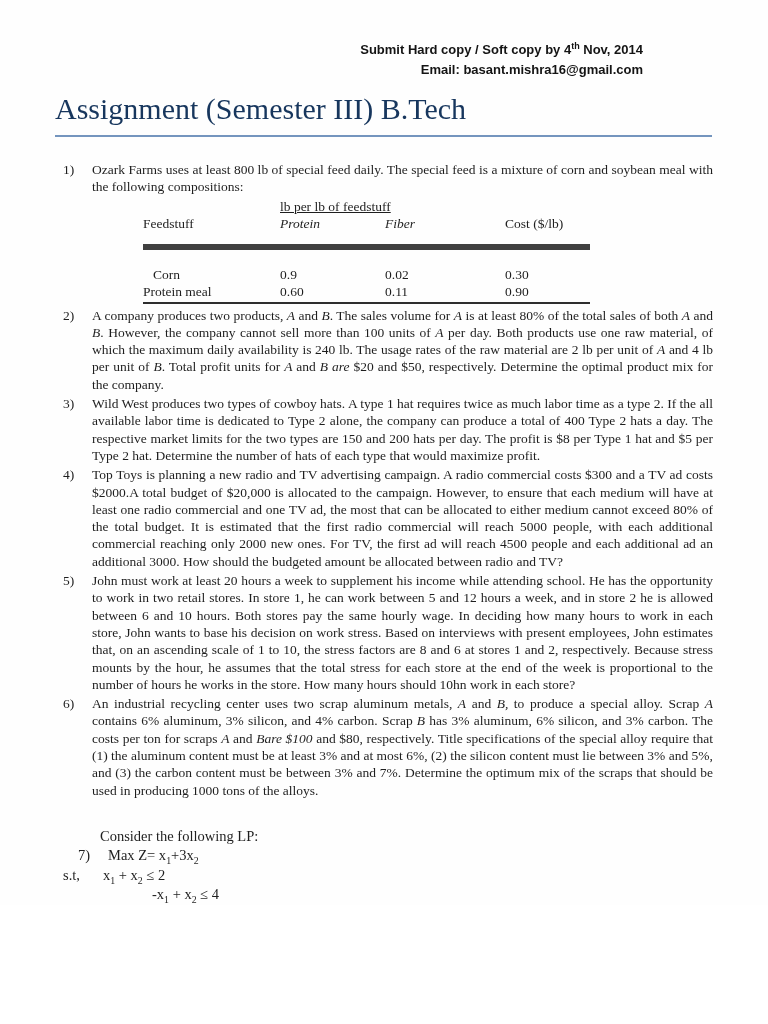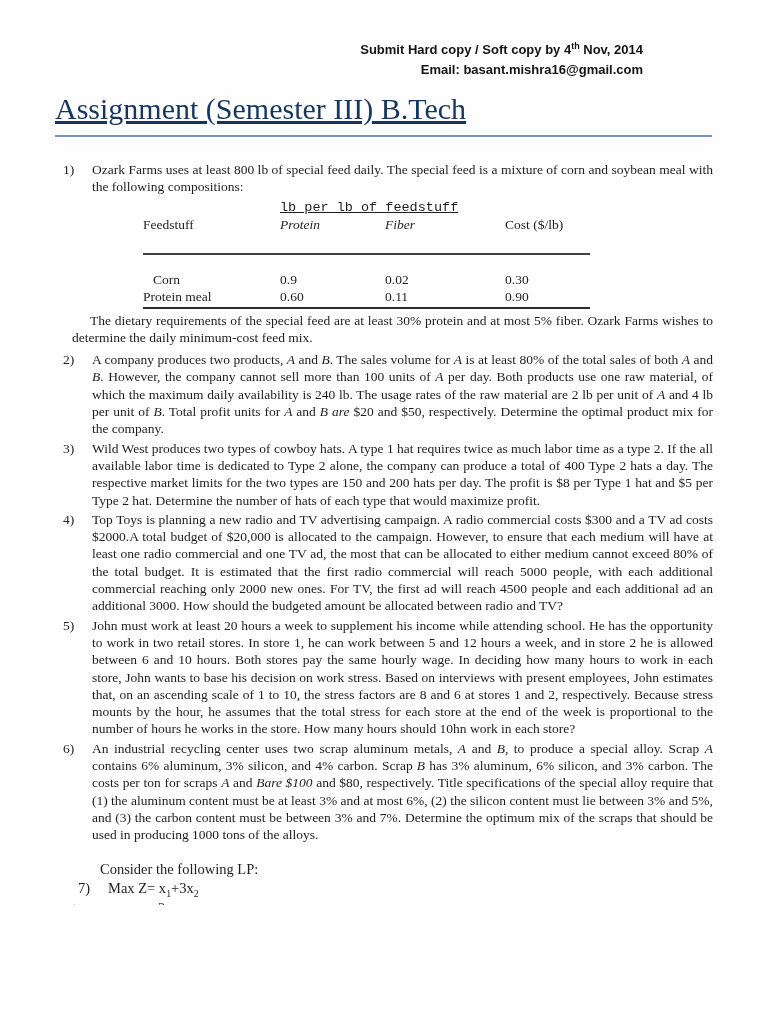--- a/index.html
+++ b/index.html
@@ -29,21 +29,20 @@
 
   
   .doc-title {
     position:absolute; left:55px; top:92px;
     width:657px;
     font-size:30px;
     color:#17365D;
     padding-bottom:9px;
     border-bottom:2px solid #7495BE;
     white-space:nowrap;
-    text-decoration:underline;
   }
 
   
   .content {
     position:absolute; left:63px; top:159px;
     width:650px;
     font-size:13.5px; line-height:17.3px;
     color:#1e1e1e;
   }
   .problem { display:flex; margin-top:2px; }
@@ -57,38 +56,38 @@
     margin-left:80px;
     width:447px;
     margin-top:2px;
     margin-bottom:3px;
   }
   .ft-grid {
     display:grid;
     grid-template-columns:137px 105px 120px 1fr;
   }
   .ft-span-row { margin-left:137px; line-height:17px; }
-  .ft-span-row span { text-decoration:underline;font-family:Liberation Mono, monospace; }
-  .ft-headrow { border-bottom:2px solid #404040; padding-bottom:20px; line-height:17px; }
+  .ft-span-row span { text-decoration:underline; }
+  .ft-headrow { border-bottom:6px solid #404040; padding-bottom:12px; line-height:17px; }
   .col-italic { font-style:italic; }
   .ft-bodywrap { border-bottom:2px solid #2e2e2e; padding-top:16px; padding-bottom:2px; }
   .ft-bodyrow { line-height:17px; }
   .cell-indent { padding-left:10px; }
 
   
   .dietary {
     margin-left:9px;
     margin-top:3px;
     margin-bottom:5px;
     text-indent:18px;
     text-align:justify;
   }
 
   
-  .lp-intro { margin-left:37px; margin-top:16px; line-height:19.5px; font-size:14.5px; }
+  .lp-intro { margin-left:37px; margin-top:28px; line-height:19.5px; font-size:14.5px; }
   .lp-obj { display:flex; font-size:14.5px; line-height:19.5px; }
   .lp-obj .lp-num { flex:none; margin-left:15px; width:30px; }
   .lp-st { font-size:14.5px; line-height:19.5px; }
   .lp-st-label { display:inline-block; width:40px; }
   .lp-cons { margin-left:89px; font-size:14.5px; line-height:19.5px; }
 
   
   .footer-rule {
     position:absolute; left:50px; top:938px;
     width:670px;
@@ -144,21 +143,20 @@
         </div>
         <div class="ft-grid ft-bodyrow">
           <span>Protein meal</span>
           <span>0.60</span>
           <span>0.11</span>
           <span>0.90</span>
         </div>
       </div>
     </div>
 
-    <div class="dietary">The dietary requirements of the special feed are at least 30% protein and at most 5% fiber. Ozark Farms wishes to determine the daily minimum-cost feed mix.</div>
 
     <div class="problem">
       <span class="pnum">2)</span>
       <span class="ptext"><span>A company produces two products, </span><span class="it">A</span><span> and </span><span class="it">B</span><span>. The sales volume for </span><span class="it">A</span><span> is at least 80% of the total sales of both </span><span class="it">A</span><span> and </span><span class="it">B</span><span>. However, the company cannot sell more than 100 units of </span><span class="it">A</span><span> per day. Both products use one raw material, of which the maximum daily availability is 240 lb. The usage rates of the raw material are 2 lb per unit of </span><span class="it">A</span><span> and 4 lb per unit of </span><span class="it">B</span><span>. Total profit units for </span><span class="it">A</span><span> and </span><span class="it">B are</span><span> $20 and $50, respectively. Determine the optimal product mix for the company.</span></span>
     </div>
 
     <div class="problem">
       <span class="pnum">3)</span>
       <span class="ptext"><span>Wild West produces two types of cowboy hats. A type 1 hat requires twice as much labor time as a type 2. If the all available labor time is dedicated to Type 2 alone, the company can produce a total of 400 Type 2 hats a day. The respective market limits for the two types are 150 and 200 hats per day. The profit is $8 per Type 1 hat and $5 per Type 2 hat. Determine the number of hats of each type that would maximize profit.</span></span>
     </div>

